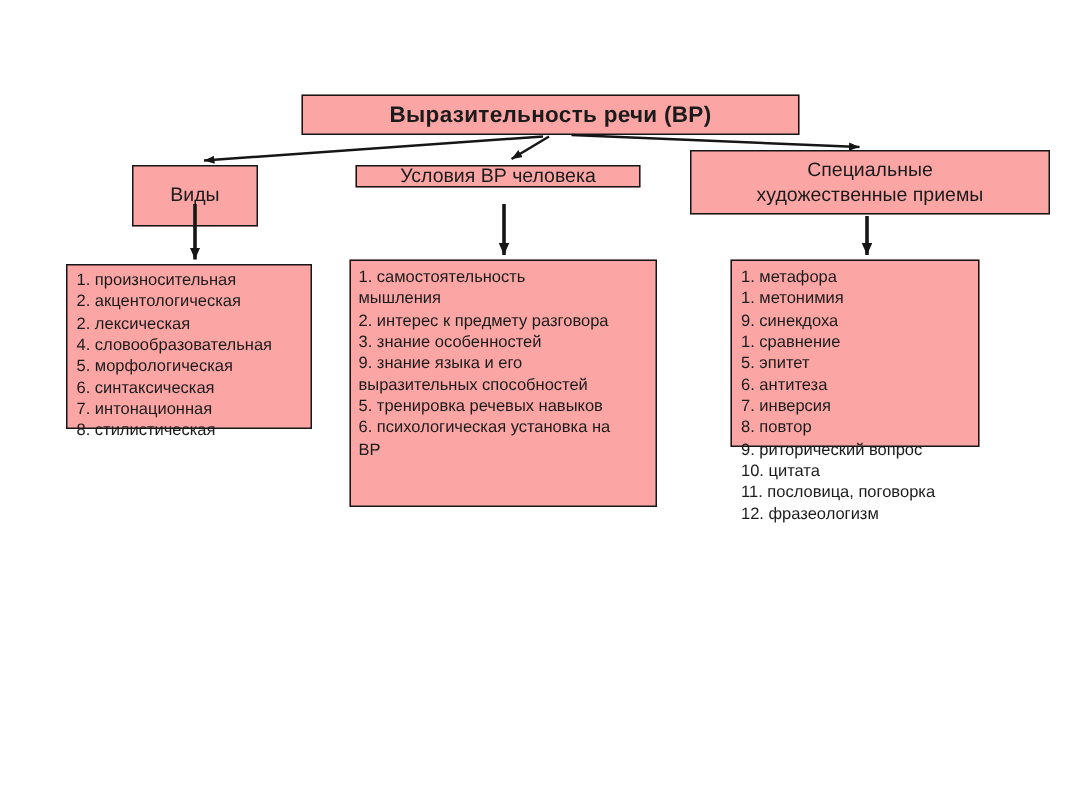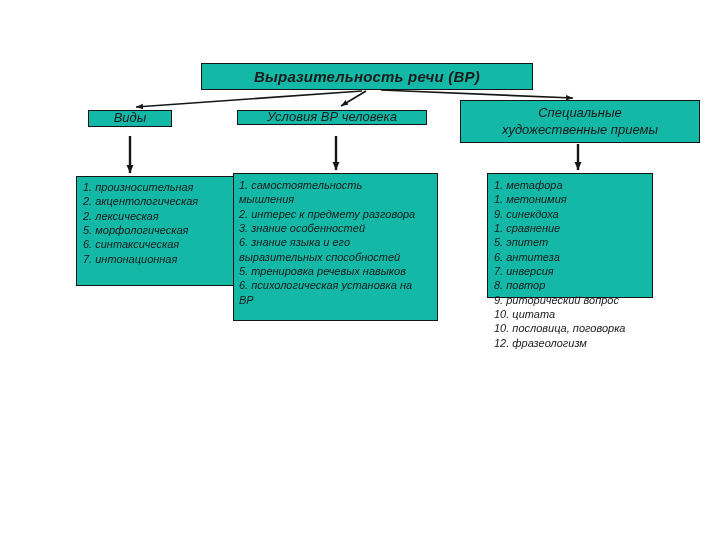--- a/index.html
+++ b/index.html
@@ -11,45 +11,44 @@
     position: relative;
     width: 720px;
     height: 540px;
     background: #ffffff;
     font-family: "Liberation Sans", "DejaVu Sans", sans-serif;
     color: #1b1b1b;
     overflow: hidden;
   }
   .box {
     position: absolute;
-    background: #14b8a6;
+    background: #fca5a5;
     border: 1.5px solid #161616;
     box-sizing: border-box;
-    font-style: italic;
   }
   .title-box {
     left: 201px; top: 63px; width: 332px; height: 27px;
     display: flex; align-items: center; justify-content: center;
     font-size: 15px; font-weight: bold; letter-spacing: 0.2px;
   }
   .label-box {
     display: flex; flex-direction: column;
     align-items: center; justify-content: center;
     font-size: 13px; text-align: center; line-height: 16.5px;
   }
-  .vidy-box    { left: 88px;  top: 110px; width: 84px;  height: 17px; }
+  .vidy-box    { left: 88px;  top: 110px; width: 84px;  height: 41px; }
   .usloviya-box{ left: 237px; top: 110px; width: 190px; height: 15px; }
   .priemy-box  { left: 460px; top: 100px; width: 240px; height: 43px; }
   .list-box {
     font-size: 11px;
     line-height: 14.35px;
     overflow: visible;
   }
-  .list1-box { left: 44px;  top: 176px; width: 164px; height: 110px; padding: 3px 0 0 6px; margin-left: 32px; }
-  .list2-box { left: 233px; top: 173px; width: 205px; height: 148px; padding: 4px 2px 16px 5px; }
+  .list1-box { left: 44px;  top: 176px; width: 164px; height: 110px; padding: 3px 0 0 6px; }
+  .list2-box { left: 233px; top: 173px; width: 205px; height: 165px; padding: 4px 2px 16px 5px; }
   .list3-box { left: 487px; top: 173px; width: 166px; height: 125px; padding: 4px 2px 0 6px; }
   .list-line { white-space: nowrap; }
   #arrows {
     position: absolute;
     left: 0; top: 0;
     z-index: 3;
     pointer-events: none;
   }
 </style>
 </head>
@@ -71,49 +70,51 @@
 
   <div class="box label-box priemy-box">
       <div class="label-line">Специальные</div>
       <div class="label-line">художественные приемы</div>
     </div>
 
   <div class="box list-box list1-box">
       <div class="list-line">1. произносительная</div>
       <div class="list-line">2. акцентологическая</div>
       <div class="list-line">2. лексическая</div>
+      <div class="list-line">4. словообразовательная</div>
       <div class="list-line">5. морфологическая</div>
       <div class="list-line">6. синтаксическая</div>
       <div class="list-line">7. интонационная</div>
+      <div class="list-line">8. стилистическая</div>
     </div>
 
   <div class="box list-box list2-box">
       <div class="list-line">1. самостоятельность</div>
       <div class="list-line">мышления</div>
       <div class="list-line">2. интерес к предмету разговора</div>
       <div class="list-line">3. знание особенностей</div>
-      <div class="list-line">6. знание языка и его</div>
+      <div class="list-line">9. знание языка и его</div>
       <div class="list-line">выразительных способностей</div>
       <div class="list-line">5. тренировка речевых навыков</div>
       <div class="list-line">6. психологическая установка на</div>
       <div class="list-line">ВР</div>
     </div>
 
   <div class="box list-box list3-box">
       <div class="list-line">1. метафора</div>
       <div class="list-line">1. метонимия</div>
       <div class="list-line">9. синекдоха</div>
       <div class="list-line">1. сравнение</div>
       <div class="list-line">5. эпитет</div>
       <div class="list-line">6. антитеза</div>
       <div class="list-line">7. инверсия</div>
       <div class="list-line">8. повтор</div>
       <div class="list-line">9. риторический вопрос</div>
       <div class="list-line">10. цитата</div>
-      <div class="list-line">10. пословица, поговорка</div>
+      <div class="list-line">11. пословица, поговорка</div>
       <div class="list-line">12. фразеологизм</div>
     </div>
 
   <svg id="arrows" width="720" height="540" viewBox="0 0 720 540">
     <defs>
       <marker id="tri-big" markerWidth="10" markerHeight="9" refX="8" refY="3.5" orient="auto" markerUnits="userSpaceOnUse">
         <path d="M0,0 L8,3.5 L0,7 Z" fill="#161616"></path>
       </marker>
       <marker id="tri-small" markerWidth="9" markerHeight="8" refX="7" refY="2.75" orient="auto" markerUnits="userSpaceOnUse">
         <path d="M0,0 L7,2.75 L0,5.5 Z" fill="#161616"></path>

